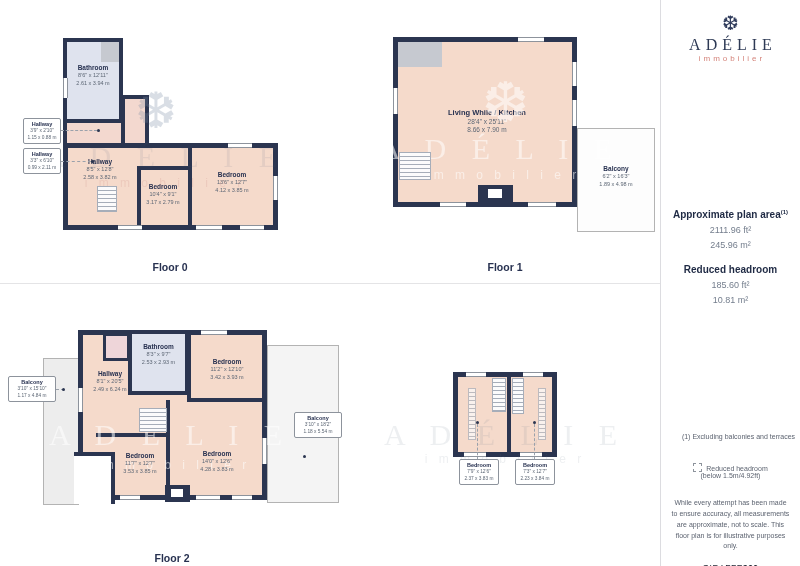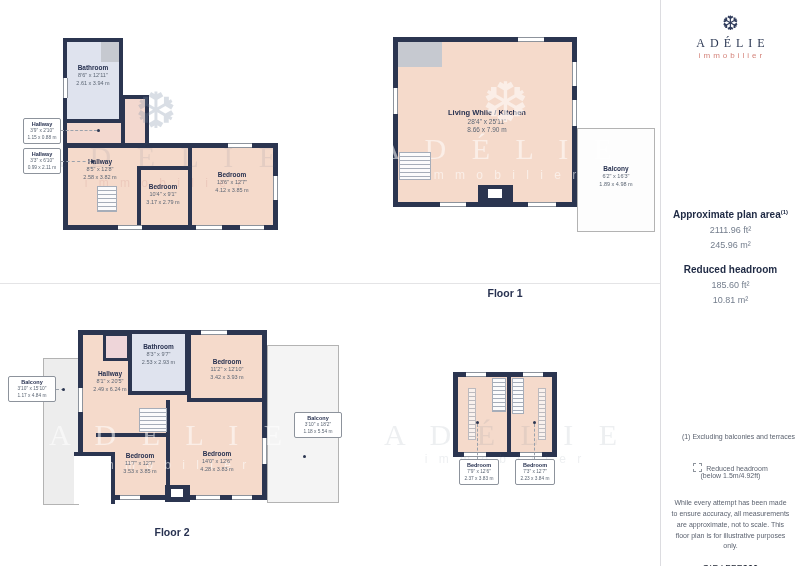--- a/index.html
+++ b/index.html
@@ -43,21 +43,21 @@
   .grey-wm{color:rgba(80,95,125,0.10);}
   .grey-wm-sub{color:rgba(200,130,120,0.18);}
   .white-wm{color:rgba(255,255,255,0.55);}
   
   .divider-h{position:absolute;height:1px;background:#e4e4e6;}
   
   #sidebar{position:absolute;left:660px;top:0;width:140px;height:566px;box-sizing:border-box;
            border-left:1px solid #dcdce0;background:#fff;}
   .sb-sec{position:absolute;left:0;width:100%;text-align:center;}
   .logo-flake{font-size:20px;color:#303c5c;line-height:1;}
-  .logo-name{font-family:"Liberation Serif","DejaVu Serif",serif;font-size:12px;
+  .logo-name{font-family:"Liberation Serif","DejaVu Serif",serif;font-size:16px;
              letter-spacing:5px;padding-left:5px;color:#2e3a55;margin-top:3px;}
   .logo-sub{font-size:8px;letter-spacing:3px;padding-left:3px;color:#d4837a;margin-top:0;}
   .sb-title{font-weight:bold;font-size:10px;color:#1f2a44;}
   .sb-title sup{font-size:6px;}
   .sb-val{font-size:9px;color:#747e8d;margin-top:5px;}
   .sb-note{font-size:7px;color:#5c6370;padding:0 8px;}
   .legend-box{display:inline-block;width:7px;height:7px;border:1px dashed #8d939c;
               vertical-align:-1px;margin-right:4px;}
   .sb-disc{font-size:7px;color:#5c6370;line-height:1.55;padding:0 10px;}
   .giraffe{font-size:8.5px;color:#1c2230;letter-spacing:0.5px;margin-top:11px;}
@@ -119,20 +119,21 @@
   </div>
   <div class="dash-h" style="left:61px;top:130px;width:36px;"></div>
   <div class="dot" style="left:97px;top:129px;"></div>
   <div class="callout" style="left:23px;top:148px;width:38px;">
     <div class="nm">Hallway</div>
     <div class="dim">3'3" x 6'10"</div>
     <div class="dim">0.99 x 2.11 m</div>
   </div>
   <div class="dash-h" style="left:61px;top:161px;width:30px;"></div>
   <div class="dot" style="left:91px;top:160px;"></div>
+  <div class="floor-label" style="left:70px;top:261px;">Floor 0</div>
 
   <div class="wm-flake white-wm" style="left:482px;top:70px;font-size:56px;">❆</div>
   <div class="wm-text white-wm" style="left:370px;top:132px;width:260px;">A D É L I E</div>
   <div class="wm-sub white-wm" style="left:370px;top:168px;width:260px;">i m m o b i l i e r</div>
 
   <div class="terrace light" style="left:577px;top:128px;width:78px;height:104px;background:#fdfdfd;"></div>
   <div class="rlabel" style="left:577px;top:165px;width:78px;">
     <div class="nm">Balcony</div>
     <div class="dim">6'2" x 16'3"</div>
     <div class="dim">1.89 x 4.98 m</div>
@@ -147,21 +148,21 @@
     <div class="nm">Living While / Kitchen</div>
     <div class="dim">28'4" x 25'11"</div>
     <div class="dim">8.66 x 7.90 m</div>
   </div>
   <div class="win-v" style="left:393px;top:88px;height:26px;"></div>
   <div class="win-v" style="left:572px;top:62px;height:24px;"></div>
   <div class="win-v" style="left:572px;top:100px;height:26px;"></div>
   <div class="win-h" style="left:518px;top:37px;width:26px;"></div>
   <div class="win-h" style="left:440px;top:202px;width:26px;"></div>
   <div class="win-h" style="left:528px;top:202px;width:28px;"></div>
-  <div class="floor-label" style="left:405px;top:261px;margin-top:26px;">Floor 1</div>
+  <div class="floor-label" style="left:405px;top:261px;">Floor 1</div>
 
   <div class="wm-text white-wm" style="left:45px;top:418px;width:250px;">A D É L I E</div>
   <div class="wm-sub white-wm" style="left:45px;top:458px;width:250px;">i m m o b i l i e r</div>
 
   <div class="terrace" style="left:43px;top:358px;width:36px;height:147px;"></div>
   <div class="terrace light" style="left:267px;top:345px;width:72px;height:158px;"></div>
   <div class="block" style="left:78px;top:330px;width:189px;height:170px;"></div>
 
   <div class="fill" style="left:74px;top:452px;width:41px;height:52px;background:#fff;border-top:4px solid #2b3550;border-right:4px solid #2b3550;box-sizing:border-box;z-index:2;"></div>
 
@@ -215,21 +216,21 @@
     <div class="dim">1.17 x 4.84 m</div>
   </div>
   <div class="dash-h" style="left:56px;top:389px;width:8px;"></div>
   <div class="dot" style="left:62px;top:388px;"></div>
   <div class="callout" style="left:294px;top:412px;width:48px;">
     <div class="nm">Balcony</div>
     <div class="dim">3'10" x 18'2"</div>
     <div class="dim">1.18 x 5.54 m</div>
   </div>
   <div class="dot" style="left:303px;top:455px;"></div>
-  <div class="floor-label" style="left:72px;top:526px;">Floor 2</div>
+  <div class="floor-label" style="left:72px;top:552px;">Floor 2</div>
 
   <div class="wm-text" style="left:380px;top:418px;width:250px;color:rgba(110,120,140,0.12);">A D É L I E</div>
   <div class="wm-sub" style="left:380px;top:452px;width:250px;color:rgba(110,120,140,0.12);">i m m o b i l i e r</div>
 
   <div class="block" style="left:453px;top:372px;width:104px;height:85px;"></div>
   <div class="wall" style="left:507px;top:372px;width:4px;height:85px;"></div>
   <div class="stairs" style="left:492px;top:378px;width:14px;height:34px;"></div>
   <div class="stairs" style="left:512px;top:378px;width:12px;height:36px;"></div>
   <div class="stairs" style="left:468px;top:388px;width:8px;height:52px;opacity:0.7;"></div>
   <div class="stairs" style="left:538px;top:388px;width:8px;height:52px;opacity:0.7;"></div>

